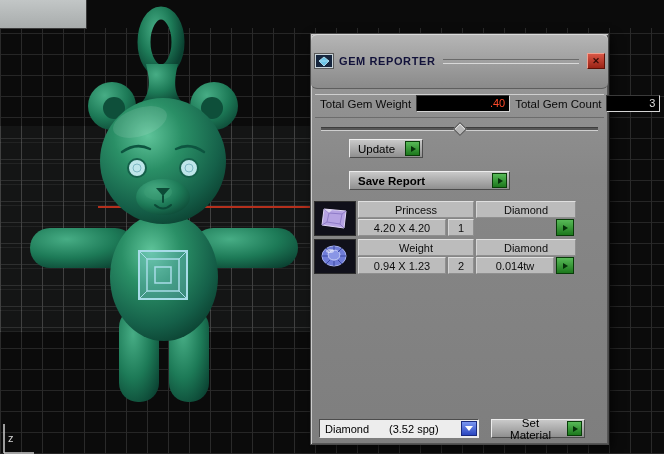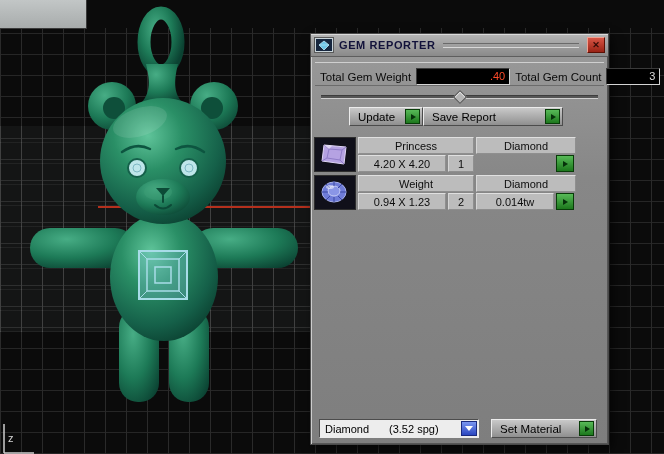--- a/index.html
+++ b/index.html
@@ -35,67 +35,67 @@
 
   
   .panel{
     position:absolute;left:310px;top:33px;width:299px;height:412px;z-index:10;
     background:linear-gradient(180deg,#9b9b9b,#878787 35%,#7e7e7e);
     border:1px solid #4a4a4a;
     box-shadow:inset 1px 1px 0 #cdcdcd,inset -1px -1px 0 #565656,3px 4px 10px rgba(0,0,0,.65);
     box-sizing:border-box;
   }
   .titlebar{
-    height:22px;display:flex;align-items:center;padding:0 3px;
+    height:22px;display:flex;align-items:center;padding:16px 3px;
     background:linear-gradient(180deg,#b6b6b6,#8a8a8a);
-    border-bottom:1px solid #5e5e5e;box-shadow:inset 0 1px 0 #dadada;
+    border-bottom:1px solid #5e5e5e;box-shadow:inset 0 1px 0 #dadada;border-radius:6px;
   }
   .title-icon{width:20px;height:16px;margin-right:5px;display:flex;align-items:center;}
   .title-text{font-size:11px;font-weight:bold;color:#12123a;letter-spacing:0.6px;white-space:nowrap;}
   .title-grip{flex:1;height:3px;margin:0 8px;border-top:1px solid #6a6a6a;border-bottom:1px solid #d8d8d8;}
   .close-btn{
     width:16px;height:14px;display:flex;align-items:center;justify-content:center;
     background:linear-gradient(180deg,#d85545,#9a2315);
     border:1px solid;border-color:#f0a090 #5c1005 #5c1005 #f0a090;cursor:default;
   }
   .x-glyph{font-size:9px;font-weight:bold;color:#330b06;line-height:1;}
 
   .totals-row{
-    margin:5px 4px 0 4px;height:22px;display:flex;align-items:flex-end;justify-content:space-between;
+    margin:5px 4px 0 4px;height:22px;display:flex;align-items:flex-start;justify-content:space-between;
     border-top:1px solid #cfcfcf;border-bottom:1px solid #6c6c6c;
   }
   .totals-group{display:flex;align-items:center;}
   .t-label{font-size:11.5px;color:#0a0a0a;margin:0 5px;white-space:nowrap;}
   .t-value{
     width:44px;height:13px;background:#000;font-size:11px;line-height:13px;
     text-align:right;padding:1px 4px;
     border:1px solid;border-color:#3a3a3a #d4d4d4 #d4d4d4 #3a3a3a;
   }
   .t-value.weight{color:#ff4a2a;padding-left:44px;}
   .t-value.count{color:#dcdcdc;}
 
   .slider{position:relative;height:12px;margin:4px 10px 0 10px;}
   .slider-track{position:absolute;left:0;right:0;top:5px;height:2px;background:#565656;border-top:1px solid #3d3d3d;border-bottom:1px solid #cfcfcf;}
   .slider-thumb{
     position:absolute;left:50%;top:2px;width:8px;height:8px;background:#b6b6b6;
     border:1px solid #4e4e4e;box-shadow:inset 1px 1px 0 #e6e6e6;
     transform:translateX(-50%) rotate(45deg);
   }
 
-  .btn-row{margin:5px 0 0 38px;display:flex;}
+  .btn-row{margin:5px 0 0 38px;display:flex;gap:13px;flex-direction:column;}
   .btn{
     height:19px;display:flex;align-items:center;justify-content:space-between;
     padding:0 2px 0 8px;box-sizing:border-box;
     background:linear-gradient(180deg,#c9c9c9,#8f8f8f);
     border:1px solid;border-color:#ececec #4c4c4c #4c4c4c #ececec;
     font-size:11.5px;color:#000;font-family:"Liberation Sans",sans-serif;cursor:default;
   }
   .btn-update{width:74px;}
-  .btn-save{width:140px;}
-  .btn-setmat{width:106px;}
+  .btn-save{width:161px;font-weight:bold;}
+  .btn-setmat{width:94px;}
   .go-arrow{
     width:13px;height:13px;flex:none;display:flex;align-items:center;justify-content:center;
     background:linear-gradient(180deg,#58ba58,#1c781c);border:1px solid #083c08;margin-left:6px;
   }
   .go-arrow::after{content:'';border-left:5px solid #06310a;border-top:3.5px solid transparent;border-bottom:3.5px solid transparent;margin-left:1px;}
 
   .gem-table{margin:11px 0 0 3px;width:266px;display:flex;flex-direction:column;gap:3px;}
   .gem-row{display:grid;grid-template-columns:42px 88px 26px 78px 20px;grid-template-rows:17px 17px;gap:1px 2px;}
   .cell{
     background:#bcbcbc;border:1px solid #8f8f8f;border-top-color:#e0e0e0;border-left-color:#d6d6d6;

